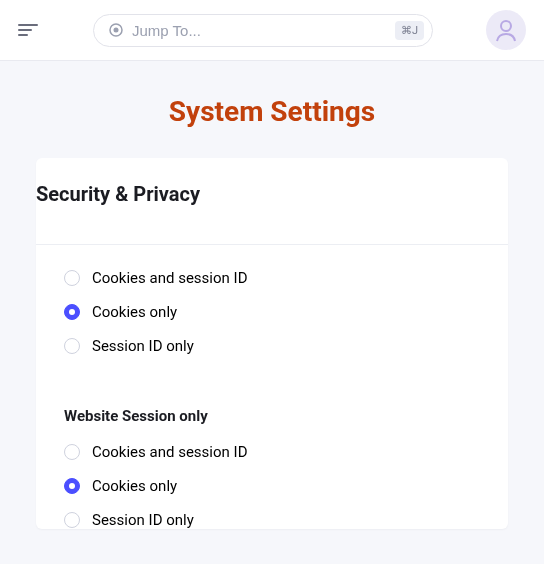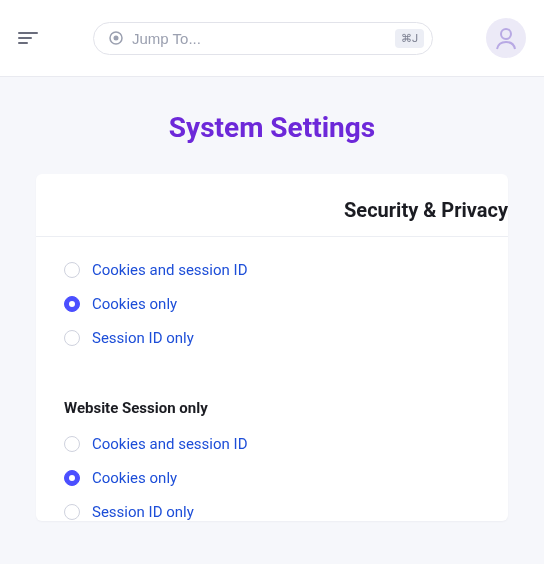--- a/index.html
+++ b/index.html
@@ -7,21 +7,21 @@
     font-family: -apple-system, BlinkMacSystemFont, "Segoe UI", Roboto, sans-serif;
     background: #f6f7fb;
     color: #1a1a1a;
     width: 544px;
     height: 564px;
     overflow: hidden;
   }
   .header {
     display: flex;
     align-items: center;
-    padding: 18px 18px;
+    padding: 10px 18px;
     background: #fff;
     border-bottom: 1px solid #e9eaf0;
     gap: 18px;
   }
   .menu-icon {
     display: flex;
     flex-direction: column;
     gap: 3px;
     cursor: pointer;
     width: 22px;
@@ -75,31 +75,31 @@
     display: flex;
     align-items: center;
     justify-content: center;
     cursor: pointer;
   }
   .page-title {
     text-align: center;
     font-size: 28px;
     font-weight: 700;
     margin: 34px 0 30px;
-    color: #6d28d9;
+    color: #c2410c;
   }
   .card {
     background: #fff;
     margin: 0 36px;
     border-radius: 6px;
     box-shadow: 0 1px 2px rgba(20,20,40,0.04);
   }
   .card-header {
-    text-align: right;
-    padding: 24px 0 14px;
+    text-align: left;
+    padding: 24px 0 38px;
     border-bottom: 1px solid #eceef3;
   }
   .card-header h2 {
     font-size: 20px;
     font-weight: 700;
     color: #1b1c22;
   }
   .section {
     padding: 24px 28px 0;
   }
@@ -144,21 +144,21 @@
     top: 50%;
     left: 50%;
     width: 6px;
     height: 6px;
     background: #fff;
     border-radius: 50%;
     transform: translate(-50%, -50%);
   }
   .radio-label {
     font-size: 15px;
-    color: #1d4ed8;
+    color: #000000;
     text-align: center;
   }
 </style>
 </head>
 <body>
 
 <div class="header">
   <div class="menu-icon">
     <span></span>
       <span></span>

